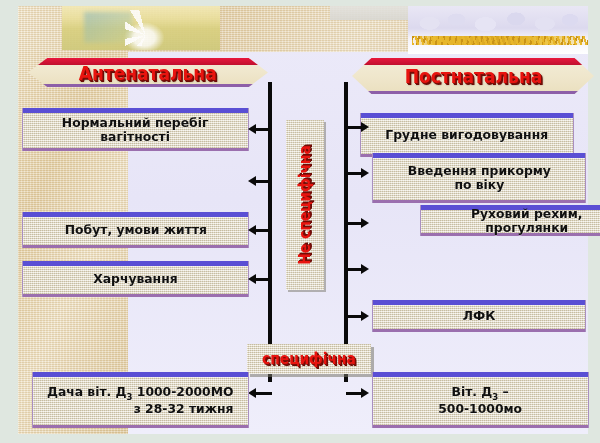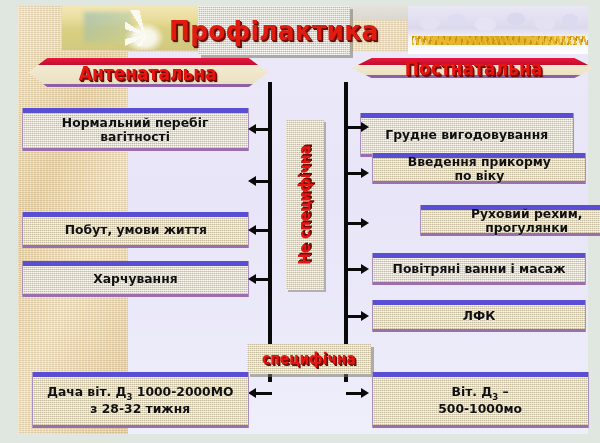--- a/index.html
+++ b/index.html
@@ -179,31 +179,28 @@
 
   <div class="lav" style="left:18px;top:6px;width:570px;height:428px;"></div>
   <div class="sand" style="left:18px;top:6px;width:110px;height:428px;"></div>
   <div class="sand" style="left:18px;top:6px;width:570px;height:46px;opacity:.95;"></div>
   <div class="topgray" style="left:330px;top:6px;width:258px;height:14px;opacity:.9;"></div>
 
   <div class="pic-left" style="left:62px;top:6px;width:158px;height:44px;"></div>
   <div class="pic-right" style="left:408px;top:6px;width:180px;height:48px;"></div>
   <div class="wheat" style="left:412px;top:36px;width:176px;"></div>
 
-  <div class="title-plaque linen" style="left:198px;top:6px;width:152px;height:49px;">
-    <span class="title-txt">Профілактика</span>
-  </div>
 
   <div class="hex" style="left:28px;top:58px;width:240px;height:29px;">
     <div class="hex-top"></div>
     <div class="hex-bot"></div>
     <span class="hex-txt">Антенатальна</span>
   </div>
 
-  <div class="hex" style="left:352px;top:58px;width:242px;height:20px;">
+  <div class="hex" style="left:352px;top:58px;width:242px;height:36px;">
     <div class="hex-top"></div>
     <div class="hex-bot"></div>
     <span class="hex-txt">Постнатальна</span>
   </div>
 
   <div class="vline" style="left:268px;top:82px;width:4px;height:300px;"></div>
   <div class="vline" style="left:344px;top:82px;width:4px;height:300px;"></div>
 
   <div class="box linen" style="left:22px;top:108px;width:225px;height:43px;">
     <div class="box-top"></div>
@@ -235,40 +232,35 @@
 
   <div class="vplaque linen" style="left:286px;top:120px;width:38px;height:170px;">
     <span class="vtxt">Не специфічна</span>
   </div>
 
   <div class="box linen" style="left:360px;top:113px;width:212px;height:44px;">
     <div class="box-top"></div>
     <div class="box-bot"></div>
     <span class="box-txt">Грудне вигодовування</span>
   </div>
-  <div class="box linen" style="left:372px;top:153px;width:212px;height:31px;">
+  <div class="box linen" style="left:372px;top:153px;width:212px;height:50px;">
     <div class="box-top"></div>
     <div class="box-bot"></div>
     <span class="box-txt">
       <span>Введення прикорму</span><br>
       <span>по віку</span>
     </span>
   </div>
   <div class="box linen" style="left:372px;top:205px;width:212px;height:31px;margin-left:48px;">
     <div class="box-top"></div>
     <div class="box-bot"></div>
     <span class="box-txt">
       <span>Руховий рехим,</span><br>
       <span>прогулянки</span>
     </span>
-  </div>
-  <div class="box linen" style="left:372px;top:253px;width:212px;height:32px;">
-    <div class="box-top"></div>
-    <div class="box-bot"></div>
-    <span class="box-txt">Повітряні ванни і масаж</span>
   </div>
   <div class="box linen" style="left:372px;top:300px;width:212px;height:32px;">
     <div class="box-top"></div>
     <div class="box-bot"></div>
     <span class="box-txt">ЛФК</span>
   </div>
 
   <div class="hline" style="left:346px;top:126px;width:16px;"></div>
   <div class="arrow-r" style="left:361px;top:122px;"></div>
   <div class="hline" style="left:346px;top:172px;width:16px;"></div>
@@ -282,21 +274,21 @@
 
   <div class="hplaque linen" style="left:247px;top:344px;width:124px;height:30px;">
     <span class="htxt">специфічна</span>
   </div>
 
   <div class="hline" style="left:256px;top:392px;width:16px;"></div>
   <div class="arrow-l" style="left:248px;top:388px;"></div>
   <div class="hline" style="left:346px;top:392px;width:16px;"></div>
   <div class="arrow-r" style="left:361px;top:388px;"></div>
 
-  <div class="box linen" style="left:32px;top:372px;width:215px;height:56px;">
+  <div class="box linen" style="left:32px;top:372px;width:215px;height:56px;text-align:right;">
     <div class="box-top"></div>
     <div class="box-bot"></div>
     <span class="box-txt">
       <span>Дача віт. Д</span><sub>3</sub><span> 1000-2000МО</span><br>
       <span>з 28-32 тижня</span>
     </span>
   </div>
 
   <div class="box linen" style="left:372px;top:372px;width:215px;height:56px;">
     <div class="box-top"></div>

